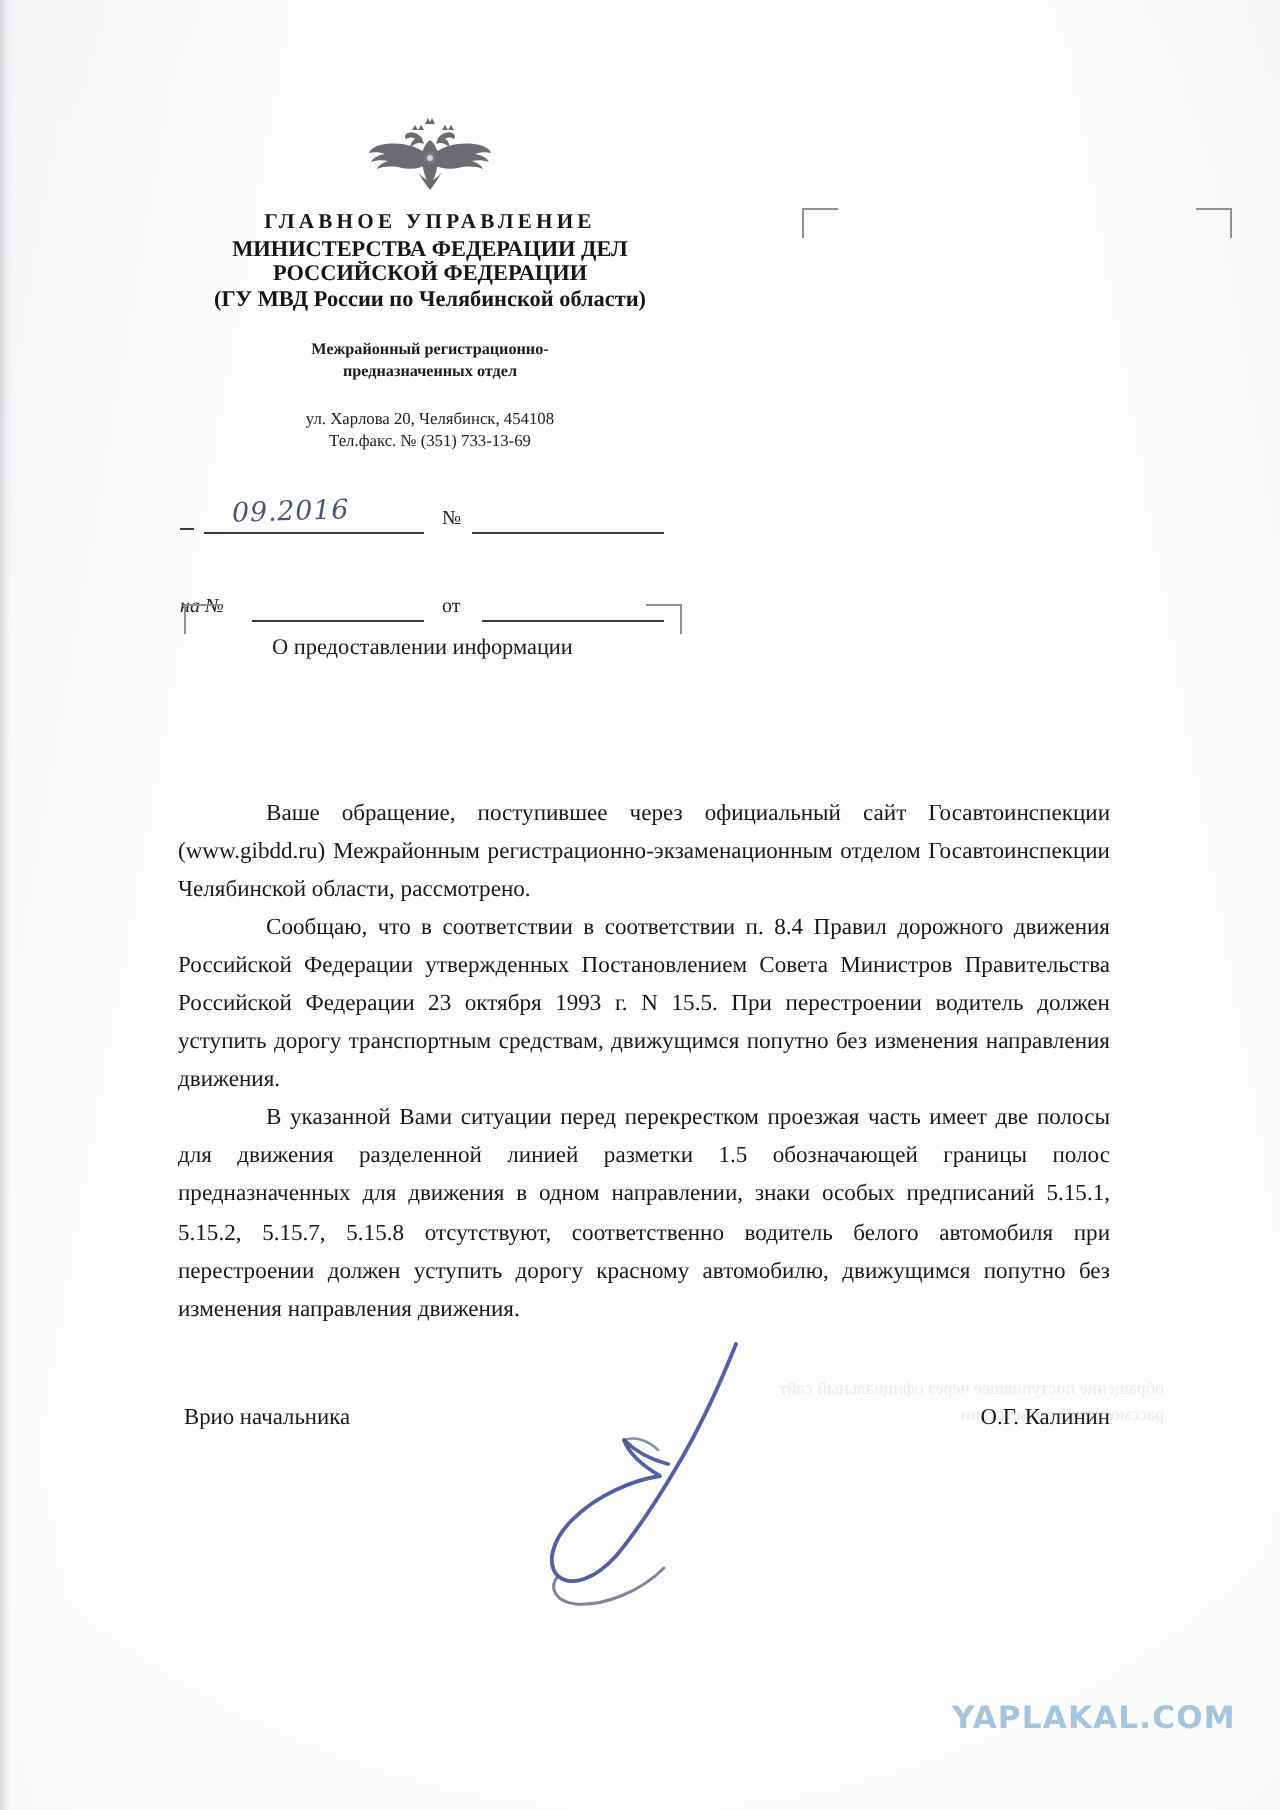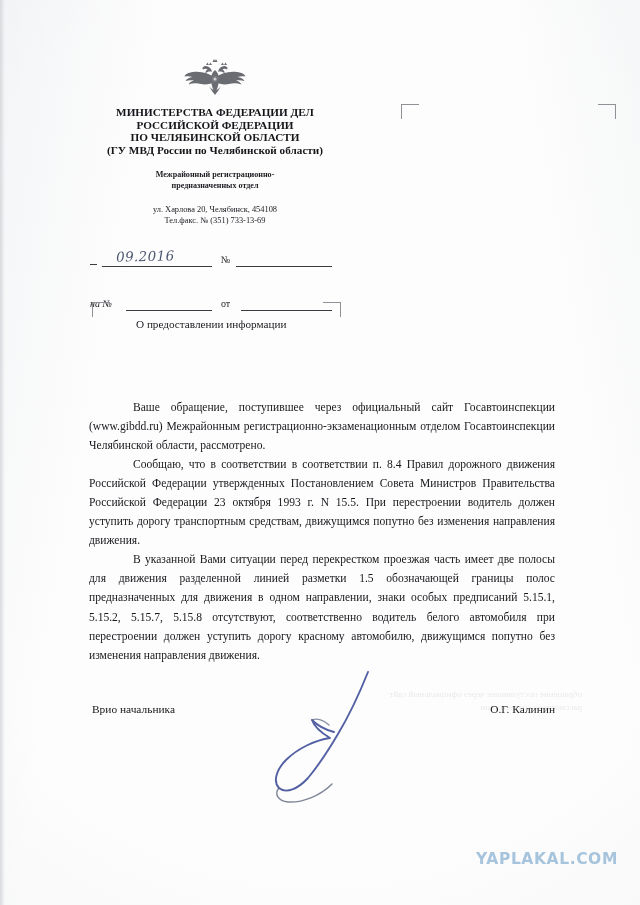--- a/index.html
+++ b/index.html
@@ -257,23 +257,23 @@
                  C70 34 67 28 62 24 Z"></path>
 
         <path d="M50 56 C54 63 58 69 62 74 C66 69 70 63 74 56
                  C70 61 66 64 62 65 C58 64 54 61 50 56 Z"></path>
       </g>
       <circle cx="62" cy="42" r="6.5" fill="#7c7e85" opacity="0.75"></circle>
       <circle cx="62" cy="42" r="3" fill="#e9eaec" opacity="0.8"></circle>
     </svg>
 
     <div class="org-name">
+      <div class="l1">ГЛАВНОЕ УПРАВЛЕНИЕ</div>
       <div>МИНИСТЕРСТВА ФЕДЕРАЦИИ ДЕЛ</div>
       <div>РОССИЙСКОЙ ФЕДЕРАЦИИ</div>
-      <div>ПО ЧЕЛЯБИНСКОЙ ОБЛАСТИ</div>
       <div>(ГУ МВД России по Челябинской области)</div>
     </div>
 
     <div class="org-dept">
       <div>Межрайонный регистрационно-</div>
       <div>предназначенных отдел</div>
     </div>
 
     <div class="org-address">
       <div>ул. Харлова 20, Челябинск, 454108</div>

